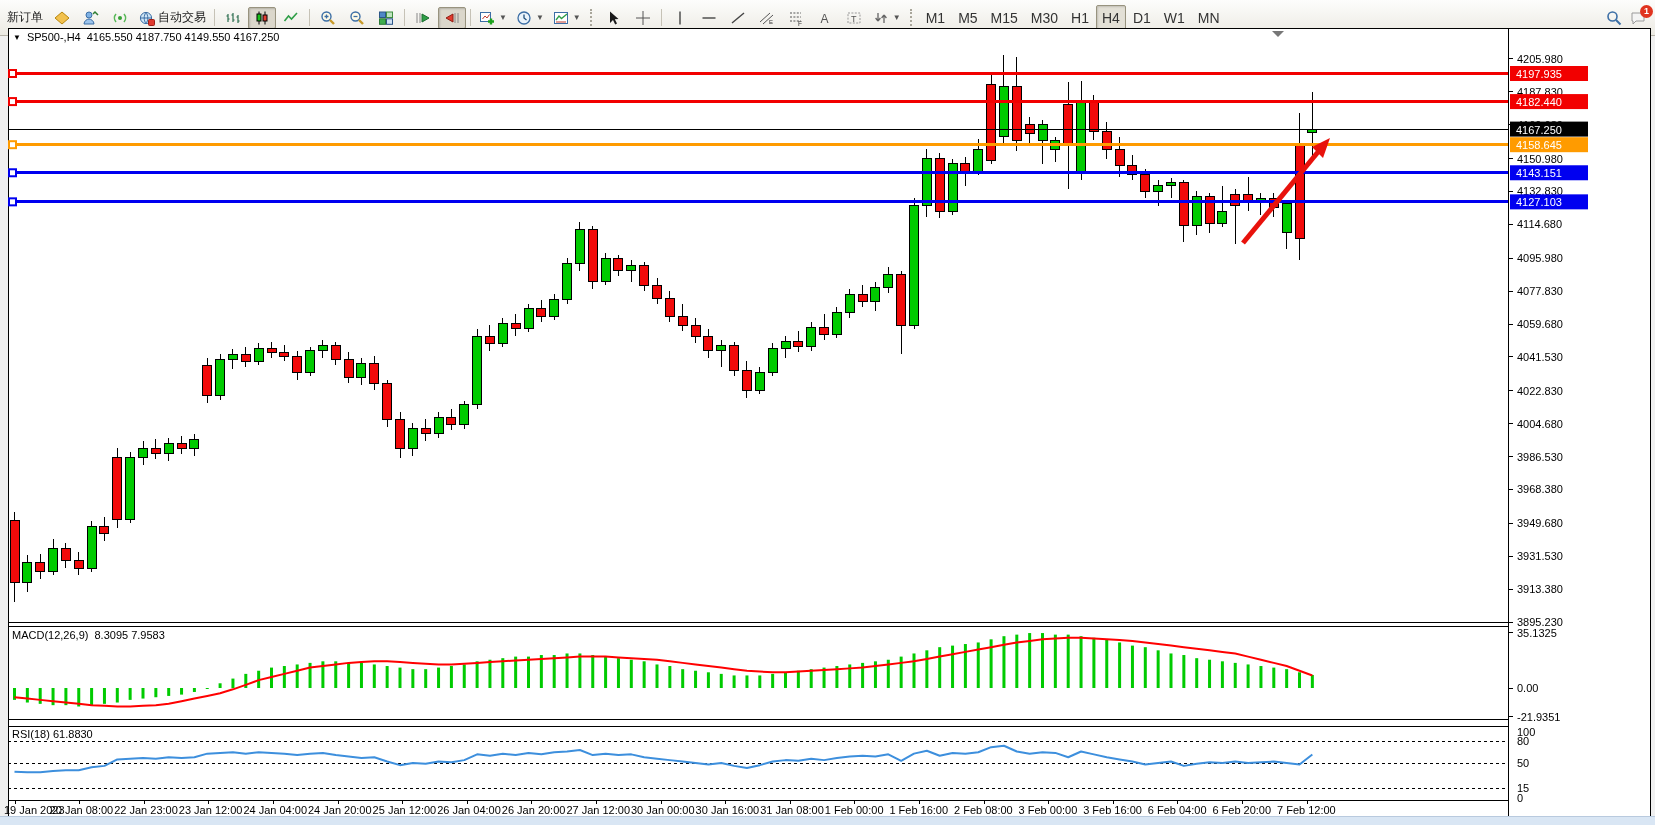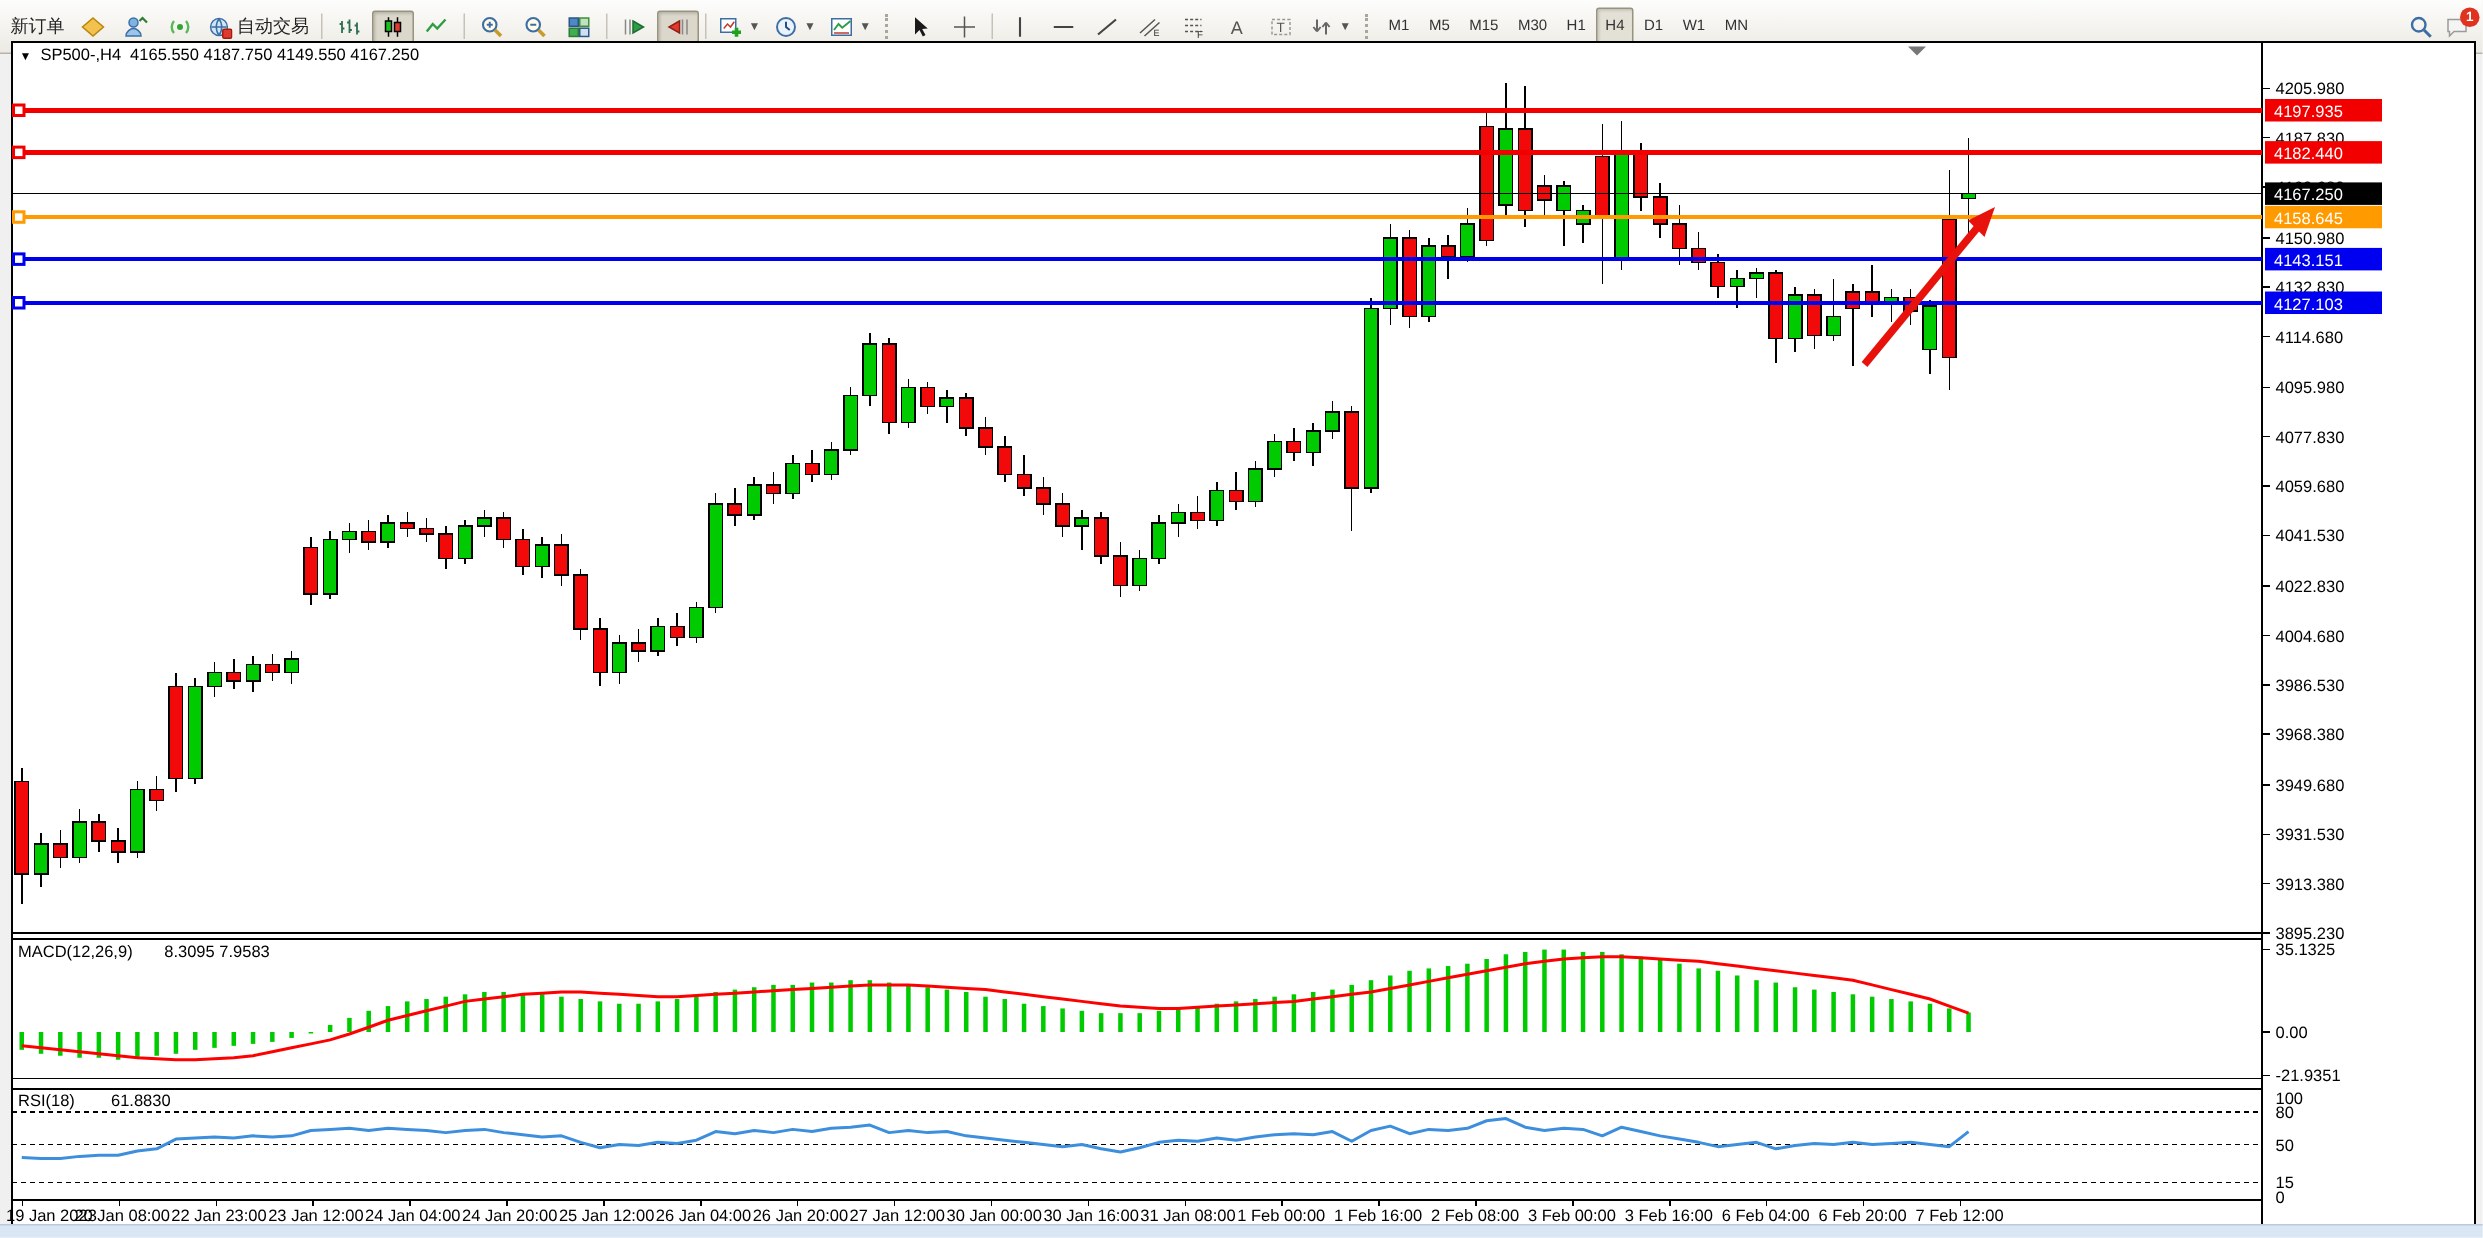--- a/index.html
+++ b/index.html
@@ -14,21 +14,21 @@
     background:linear-gradient(#fdfdfc,#eceae3);
     border-bottom:1px solid #b7b3a8;
     display:flex;align-items:center;padding:0 3px;box-sizing:border-box;gap:1px;
     font-size:12px;color:#222;white-space:nowrap;
   }
   .tb-btn{height:20px;min-width:20px;display:inline-flex;align-items:center;justify-content:center;
     padding:0 3px;border:1px solid transparent;border-radius:2px;gap:3px}
   .tb-btn.pressed{border:1px solid #98937f;background:#dbd7cb;box-shadow:inset 1px 1px 2px rgba(0,0,0,.18)}
   .tb-sep{width:1px;height:17px;background:#c6c2b6;margin:0 3px;flex:0 0 auto}
   .tb-grip{width:3px;height:17px;border-left:2px dotted #a9a69b;margin:0 4px;flex:0 0 aupy}
-  .tf-btn{font-size:10px;color:#333;padding:2px 5px;height:19px;display:inline-flex;align-items:center;border:1px solid transparent;border-radius:2px}
+  .tf-btn{font-size:14px;color:#333;padding:2px 5px;height:19px;display:inline-flex;align-items:center;border:1px solid transparent;border-radius:2px}
   .tf-btn.pressed{border:1px solid #98937f;background:#e3e0d6;box-shadow:inset 1px 1px 2px rgba(0,0,0,.15)}
   .caret{font-size:8px;color:#555;margin-left:1px}
   .right-icons{margin-left:auto;display:flex;align-items:center;gap:8px;padding-right:6px}
   .badge{
     position:absolute;top:-5px;right:-7px;background:#e0331f;color:#fff;border-radius:50%;
     width:13px;height:13px;font-size:9px;display:flex;align-items:center;justify-content:center;font-weight:bold;
   }
   .chat-wrap{position:relative}
   .icon16{width:16px;height:16px;display:block}
   
@@ -703,20 +703,20 @@
     </g>
   </svg>
 
 <div class="panel-label" id="symbol-header">
   <span class="dd">▼</span>
   <span style="font-weight:bold;font-weight:normal">SP500-,H4</span>
   <span>4165.550 4187.750 4149.550 4167.250</span>
 </div>
 <div class="panel-label" id="macd-label-row">
   <span>MACD(12,26,9)</span>
-  <span style="margin-left:18px">8.3095 7.9583</span>
+  <span style="margin-left:3px">8.3095 7.9583</span>
 </div>
 <div class="panel-label" id="rsi-label-row">
   <span>RSI(18)</span>
-  <span style="margin-left:21px">61.8830</span>
+  <span style="margin-left:0">61.8830</span>
 </div>
 
 <div class="status-bar"></div>
 
 </body></html>

